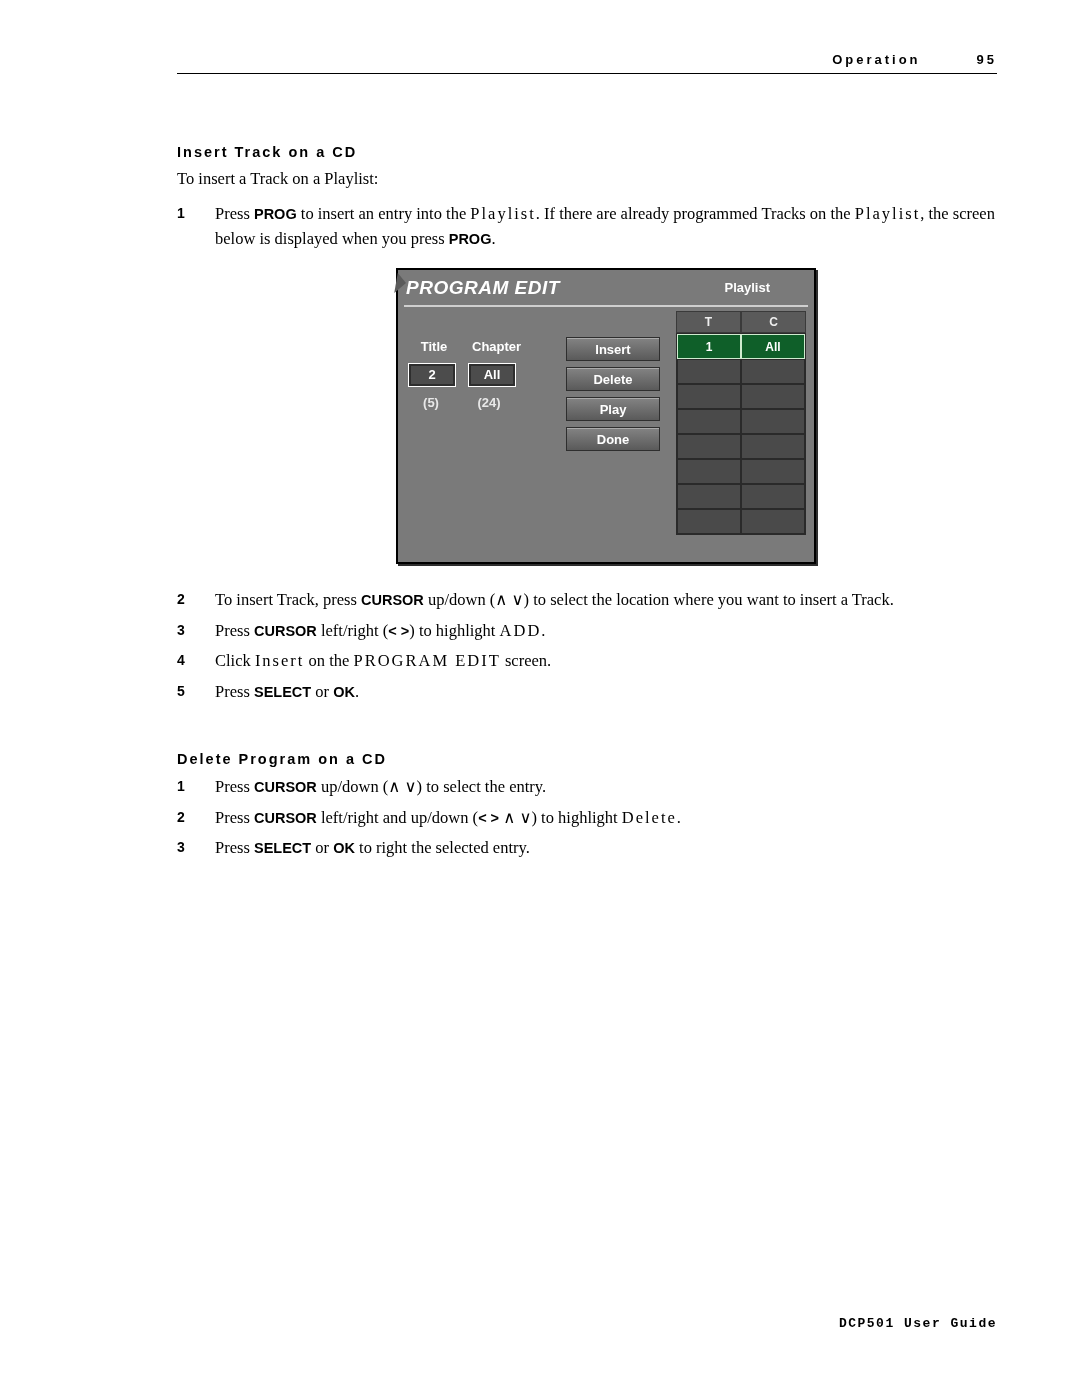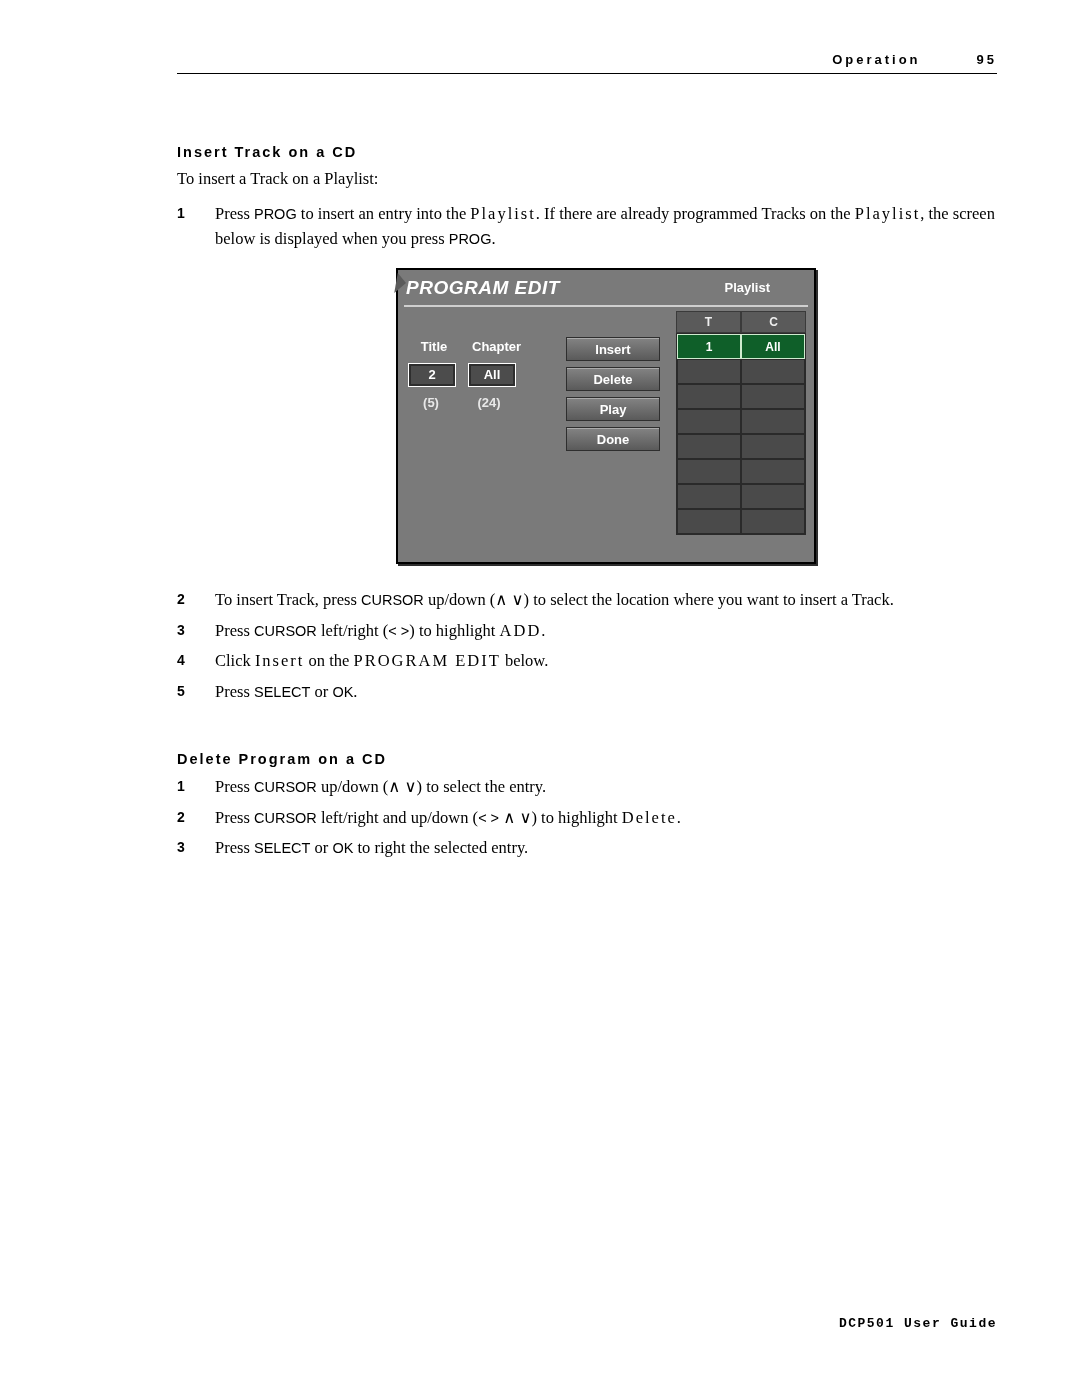--- a/index.html
+++ b/index.html
@@ -61,21 +61,21 @@
   ol.steps > li::before {
     counter-increment: step;
     content: counter(step);
     position: absolute;
     left: 0;
     top: 1px;
     font-family: Arial, Helvetica, sans-serif;
     font-weight: bold;
     font-size: 14px;
   }
-  .b { font-family: Arial, Helvetica, sans-serif; font-weight: normal; font-size: 14.5px; }
+  .b { font-family: Arial, Helvetica, sans-serif; font-weight: bold; font-size: 14.5px; }
   .mono { letter-spacing: 2px; }
   .footer {
     position: absolute;
     bottom: 66px;
     right: 130px;
     font-family: Liberation Mono, monospace;
     font-size: 13px;
     letter-spacing: 1.5px;
     font-weight: bold;
   }
@@ -334,21 +334,21 @@
       </div>
     </li>
 
     <li>
       <span>To insert Track, press </span><span class="b">CURSOR</span><span> up/down (∧ ∨) to select the location where you want to insert a Track.</span>
     </li>
     <li>
       <span>Press </span><span class="b">CURSOR</span><span> left/right (</span><span class="b">&lt; &gt;</span><span>) to highlight </span><span class="mono">ADD</span><span>.</span>
     </li>
     <li>
-      <span>Click </span><span class="mono">Insert</span><span> on the </span><span class="mono">PROGRAM EDIT</span><span> below.</span>
+      <span>Click </span><span class="mono">Insert</span><span> on the </span><span class="mono">PROGRAM EDIT</span><span> screen.</span>
     </li>
     <li>
       <span>Press </span><span class="b">SELECT</span><span> or </span><span class="b">OK</span><span>.</span>
     </li>
   </ol>
 
   <div class="section-heading second">Delete Program on a CD</div>
 
   <ol class="steps">
     <li>

